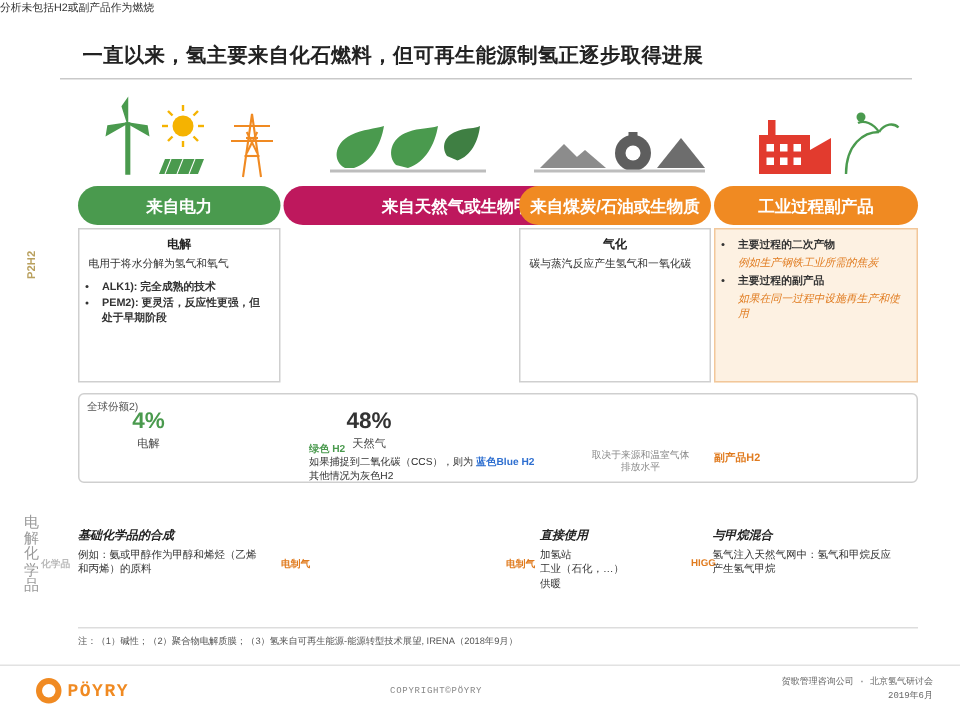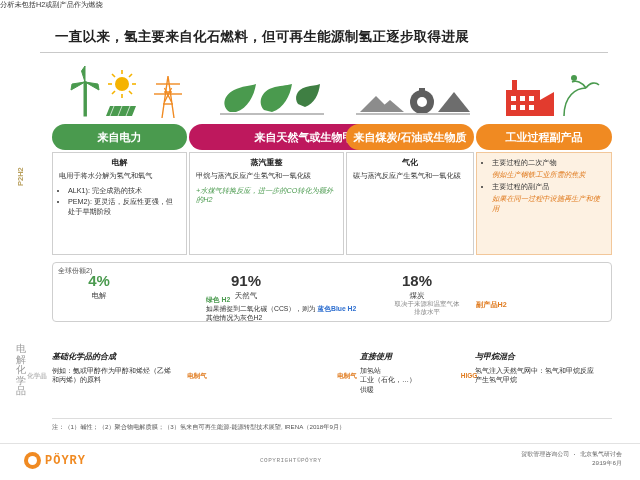--- a/index.html
+++ b/index.html
@@ -51,21 +51,21 @@
     border:1px solid #cfcfcf;background:#fff;
     box-sizing:border-box;padding:5px 6px;
     font-size:7.2px;line-height:1.35;color:#333;
   }
   .bb1{left:52px;width:135px;}
   .bb2{left:189px;width:155px;}
   .bb3{left:346px;width:128px;}
   .bb4{left:476px;width:136px;background:#fdf1e2;border-color:#f2c79a;}
   .bb-title{font-weight:bold;text-align:center;font-size:8px;margin-bottom:3px;color:#222;}
   .bb-sub{text-align:left;font-size:7.2px;color:#333;margin-bottom:4px;font-family:Liberation Serif, serif;}
-  .bul{margin:0;padding-left:9px;}
+  .bul{margin:0;padding-left:9px;font-weight:bold;}
   .bul li{margin-bottom:2px;}
   .green-ital{color:#4a9a4e;font-style:italic;}
   .orange-ital{color:#e07b1f;font-style:italic;}
 
   
   .sharebox{
     position:absolute;left:52px;top:262px;width:560px;height:60px;
     border:1px solid #cfcfcf;border-radius:4px;background:#fff;box-sizing:border-box;
   }
   .share-label{
@@ -251,25 +251,20 @@
 
   <div class="body-box bb1">
     <div class="bb-title">电解</div>
     <div class="bb-sub">电用于将水分解为氢气和氧气</div>
     <ul class="bul">
       <li>ALK1): 完全成熟的技术</li>
       <li>PEM2): 更灵活，反应性更强，但处于早期阶段</li>
     </ul>
   </div>
 
-  <div class="body-box bb2">
-    <div class="bb-title">蒸汽重整</div>
-    <div class="bb-sub">甲烷与蒸汽反应产生氢气和一氧化碳</div>
-    <div class="green-ital">+水煤气转换反应，进一步的CO转化为额外的H2</div>
-  </div>
 
   <div class="body-box bb3">
     <div class="bb-title">气化</div>
     <div class="bb-sub">碳与蒸汽反应产生氢气和一氧化碳</div>
   </div>
 
   <div class="body-box bb4">
     <ul class="bul">
       <li>主要过程的二次产物</li>
     </ul>
@@ -283,26 +278,22 @@
   <div class="p2x-label">P2H2</div>
 
   <div class="sharebox"></div>
   <div class="share-label">全球份额2)</div>
 
   <div class="pct p1">
     <span class="num">4%</span>
     <span class="lbl">电解</span>
   </div>
   <div class="pct p2">
-    <span class="num">91%</span>
+    <span class="num">48%</span>
     <span class="lbl">天然气</span>
-  </div>
-  <div class="pct p4">
-    <span class="num">18%</span>
-    <span class="lbl">煤炭</span>
   </div>
   <div class="p5">分析未包括H2或副产品作为燃烧</div>
 
   <div class="greenh2">
     <b>绿色 H2</b><br>
     <span>如果捕捉到二氧化碳（CCS），则为 </span><span class="blue">蓝色Blue H2</span><br>
     <span>其他情况为灰色H2</span>
   </div>
   <div class="grey-note">取决于来源和温室气体排放水平</div>
   <div class="byprod">副产品H2</div>

